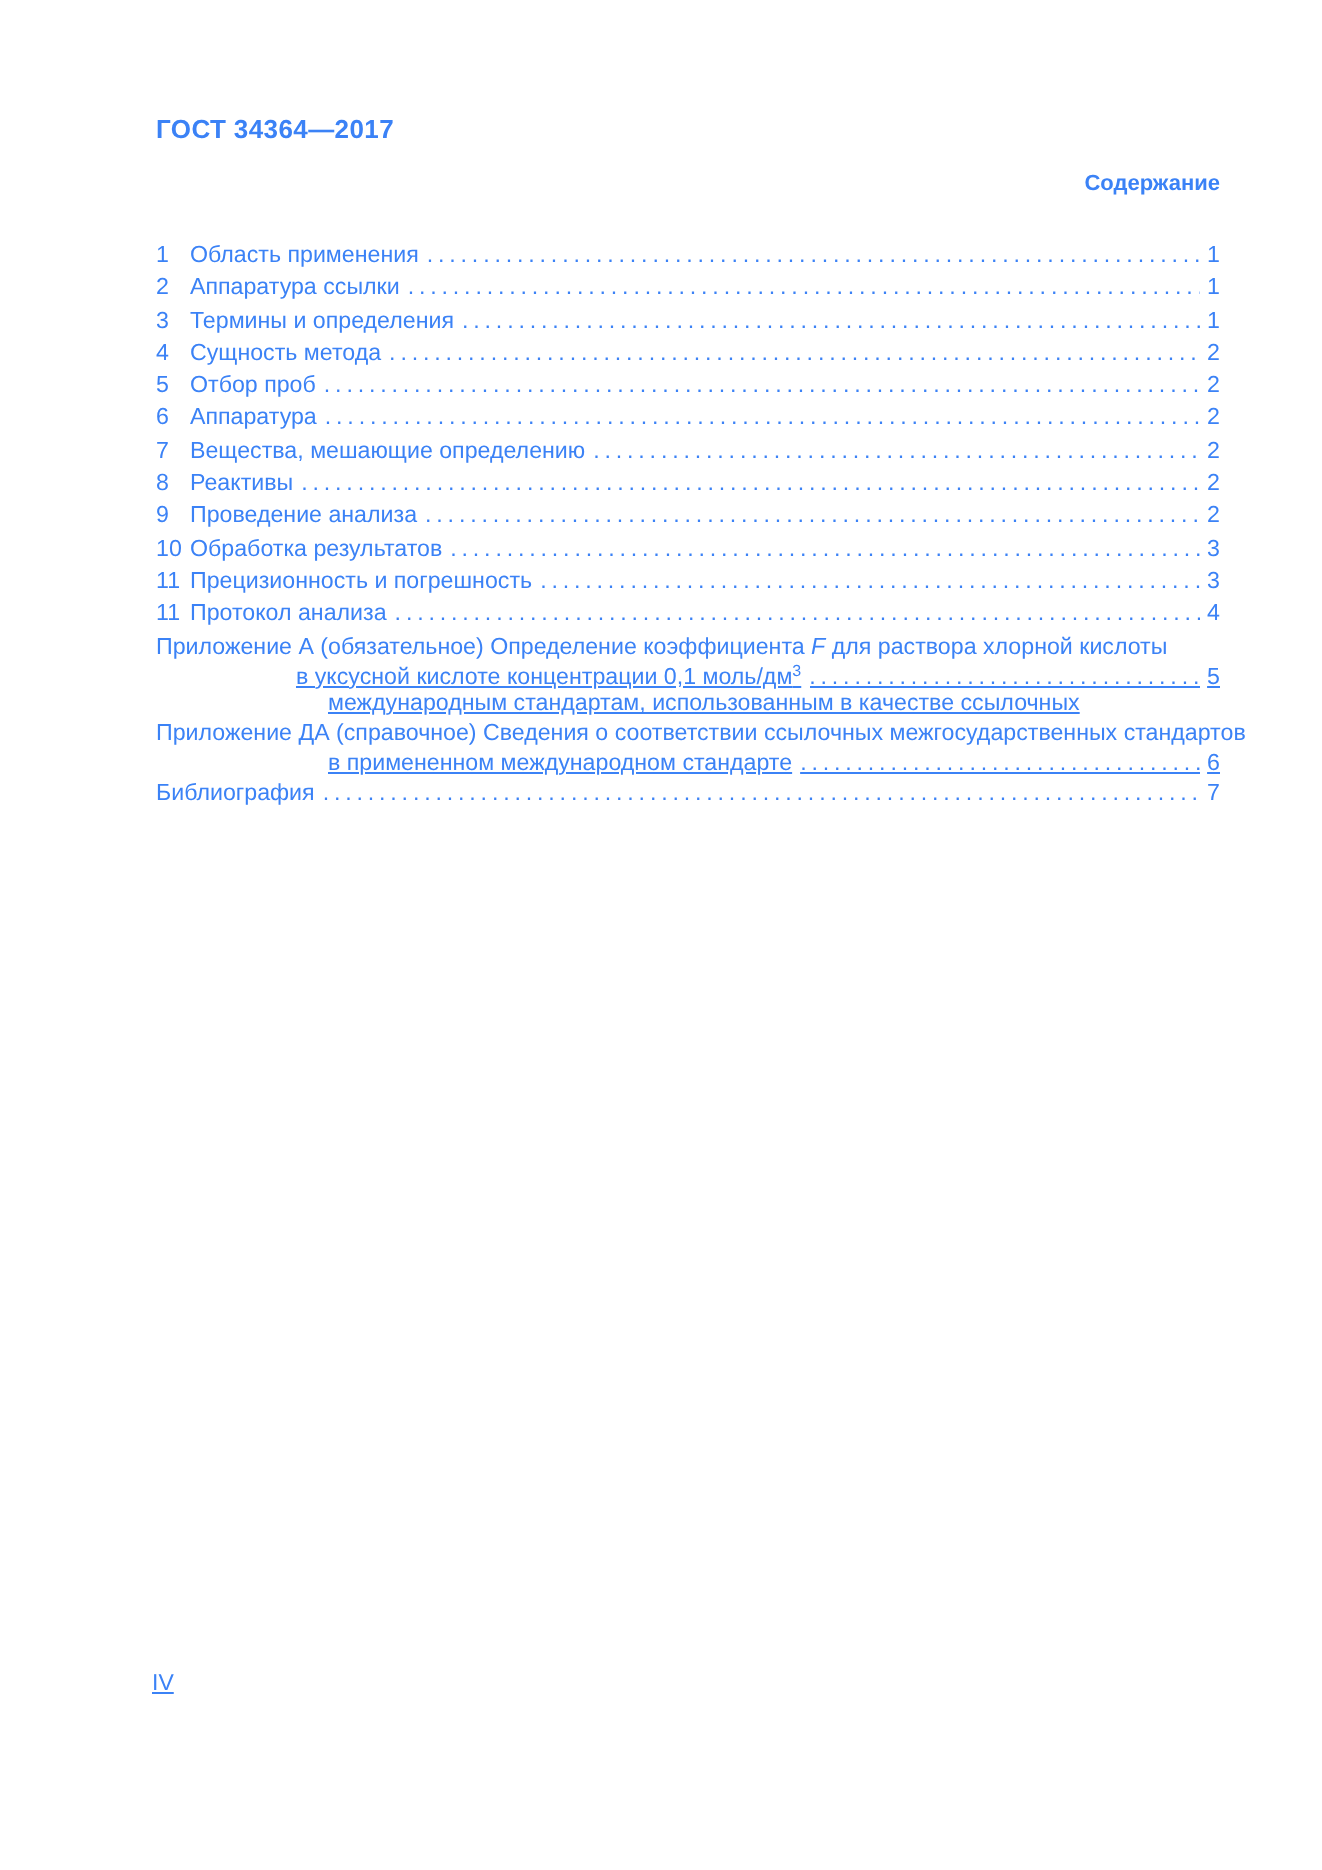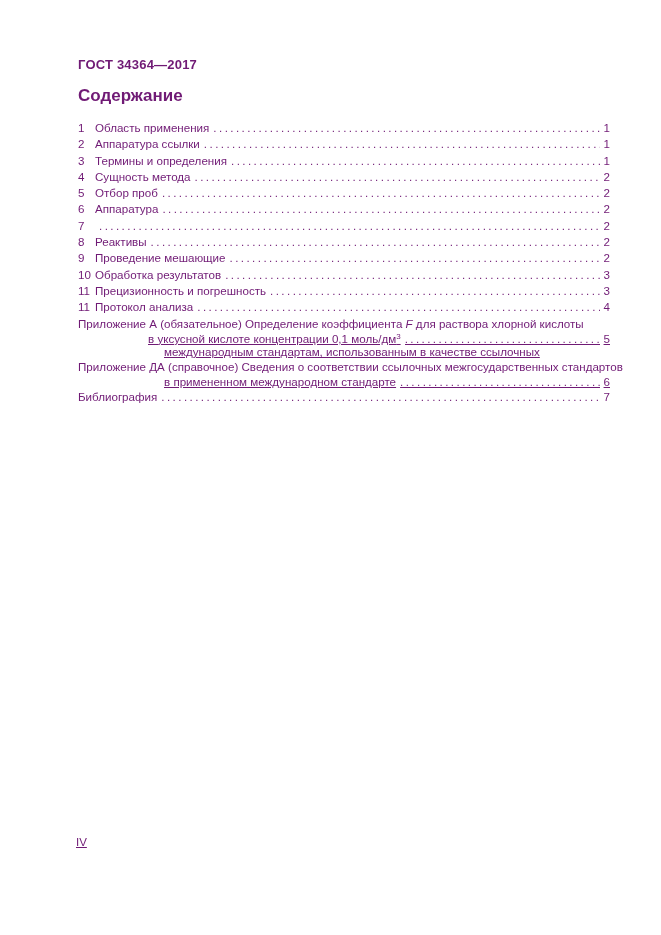--- a/index.html
+++ b/index.html
@@ -1,30 +1,30 @@
 <!DOCTYPE html>
 <html><head>
 <meta charset="utf-8">
 <style>
   html,body{margin:0;padding:0;background:#ffffff;}
   .page{
     position:relative;
     width:661px;height:935px;
     background:#ffffff;
     font-family:"Liberation Sans","DejaVu Sans",sans-serif;
-    color:#701a75;
+    color:#3b82f6;
     overflow:hidden;
   }
   .doc-code{
     position:absolute;left:78px;top:57px;
     font-size:13px;font-weight:bold;letter-spacing:.2px;
   }
   .contents-title{
     position:absolute;left:78px;top:86px;width:532px;
-    text-align:left;font-size:17px;font-weight:bold;
+    text-align:right;font-size:11px;font-weight:bold;
   }
   .toc{
     position:absolute;left:78px;top:120px;width:532px;
     font-size:11.6px;
   }
   .row{
     display:flex;
     line-height:16.3px;
     white-space:nowrap;
   }
@@ -94,32 +94,33 @@
       <span class="pnum">2</span>
     </div>
     <div class="row">
       <span class="num">6</span>
       <span class="label">Аппаратура</span>
       <span class="leader"></span>
       <span class="pnum">2</span>
     </div>
     <div class="row">
       <span class="num">7</span>
+      <span class="label">Вещества, мешающие определению</span>
       <span class="leader"></span>
       <span class="pnum">2</span>
     </div>
     <div class="row">
       <span class="num">8</span>
       <span class="label">Реактивы</span>
       <span class="leader"></span>
       <span class="pnum">2</span>
     </div>
     <div class="row">
       <span class="num">9</span>
-      <span class="label">Проведение мешающие</span>
+      <span class="label">Проведение анализа</span>
       <span class="leader"></span>
       <span class="pnum">2</span>
     </div>
     <div class="row">
       <span class="num">10</span>
       <span class="label">Обработка результатов</span>
       <span class="leader"></span>
       <span class="pnum">3</span>
     </div>
     <div class="row">

